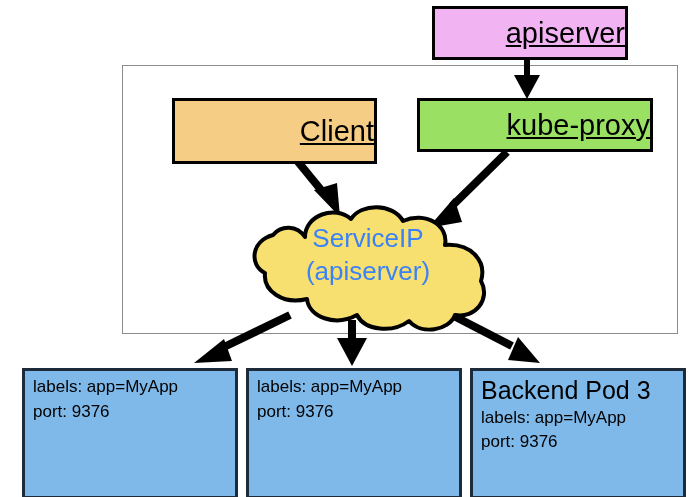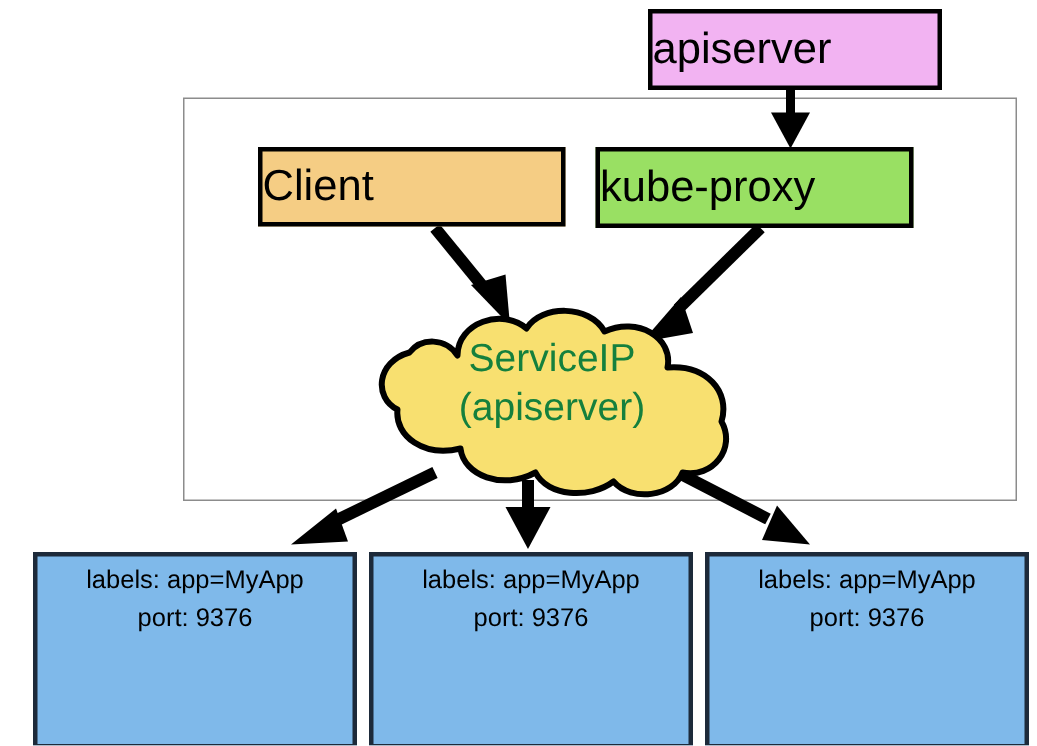--- a/index.html
+++ b/index.html
@@ -24,44 +24,45 @@
     width: 691px;
     height: 497px;
     pointer-events: none;
   }
   .node-box {
     position: absolute;
     box-sizing: border-box;
     border: 3px solid #000000;
     display: flex;
     align-items: center;
-    justify-content: flex-start;
+    justify-content: flex-end;
     text-align: center;
     color: #000000;
+    text-decoration: underline;
   }
   #apiserver-node {
     left: 432px;
     top: 6px;
     width: 196px;
     height: 54px;
     background: #f2b3f2;
     font-size: 29px;
   }
   #client-node {
     left: 172px;
     top: 98px;
     width: 205px;
-    height: 53px;
+    height: 66px;
     background: #f5cd84;
     font-size: 29px;
   }
   #kubeproxy-node {
-    left: 397px;
+    left: 417px;
     top: 98px;
-    width: 212px;
+    width: 236px;
     height: 54px;
     background: #99e063;
     font-size: 29px;
   }
   #node-container {
     position: absolute;
     left: 122px;
     top: 65px;
     width: 556px;
     height: 269px;
@@ -84,21 +85,21 @@
     width: 250px;
     height: 130px;
   }
   .cloud-text {
     position: absolute;
     left: 243px;
     top: 222px;
     width: 250px;
     text-align: center;
     font-size: 26px;
-    color: #15803d;
+    color: #3b82f6;
     line-height: 1.28;
     pointer-events: none;
   }
   .pod-box {
     position: absolute;
     box-sizing: border-box;
     border: 3px solid #1d2a3a;
     background: #7fb9ea;
     color: #000000;
     padding: 4px 8px 0 8px;
@@ -106,21 +107,20 @@
   }
   .pod-title {
     font-size: 25px;
     line-height: 1.22;
     white-space: nowrap;
   }
   .pod-detail {
     font-size: 17px;
     line-height: 1.45;
     white-space: nowrap;
-    text-align: center;
   }
   #pod-1 { left: 22px;  top: 368px; width: 216px; height: 131px; }
   #pod-2 { left: 246px; top: 368px; width: 216px; height: 131px; }
   #pod-3 { left: 470px; top: 368px; width: 216px; height: 131px; }
 </style>
 </head>
 <body>
 
 <div id="diagram-root">
 
@@ -195,17 +195,18 @@
     <div class="pod-detail">labels: app=MyApp</div>
     <div class="pod-detail">port: 9376</div>
   </div>
 
   <div class="pod-box" id="pod-2">
     <div class="pod-detail">labels: app=MyApp</div>
     <div class="pod-detail">port: 9376</div>
   </div>
 
   <div class="pod-box" id="pod-3">
+    <div class="pod-title">Backend Pod 3</div>
     <div class="pod-detail">labels: app=MyApp</div>
     <div class="pod-detail">port: 9376</div>
   </div>
 
 </div>
 
 </body></html>

